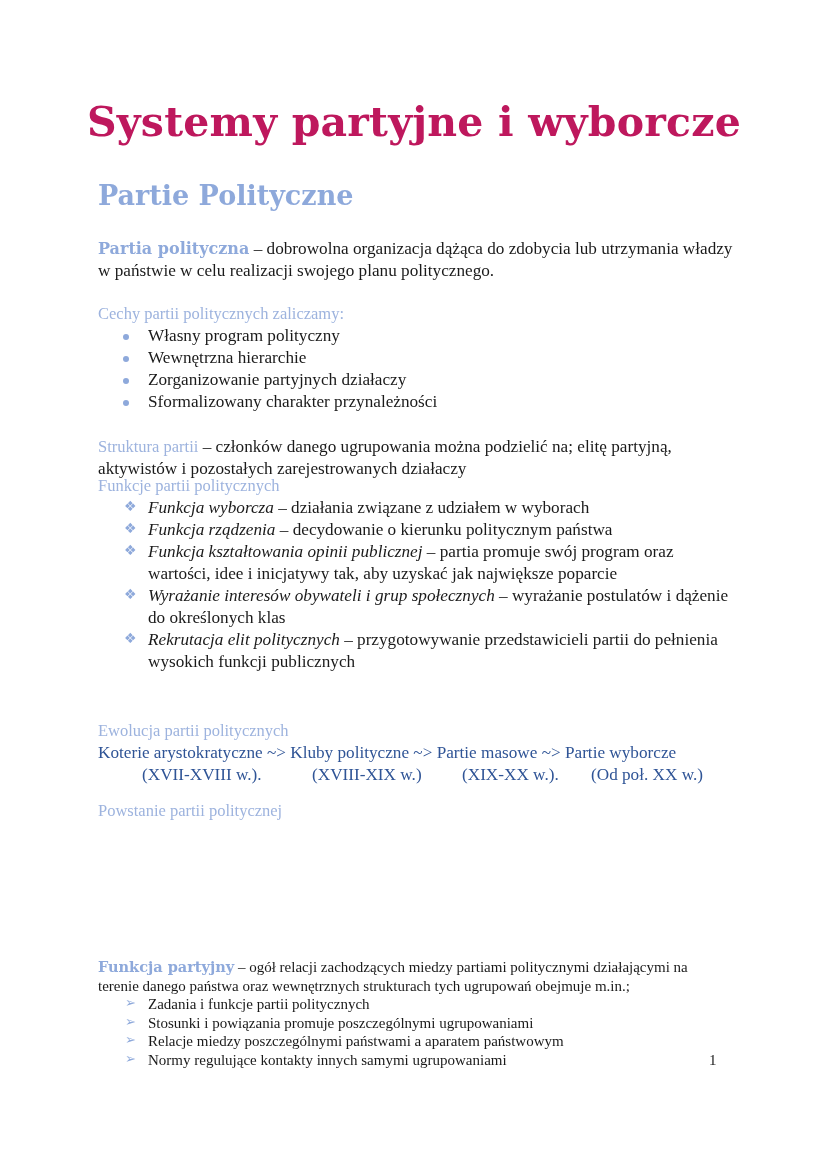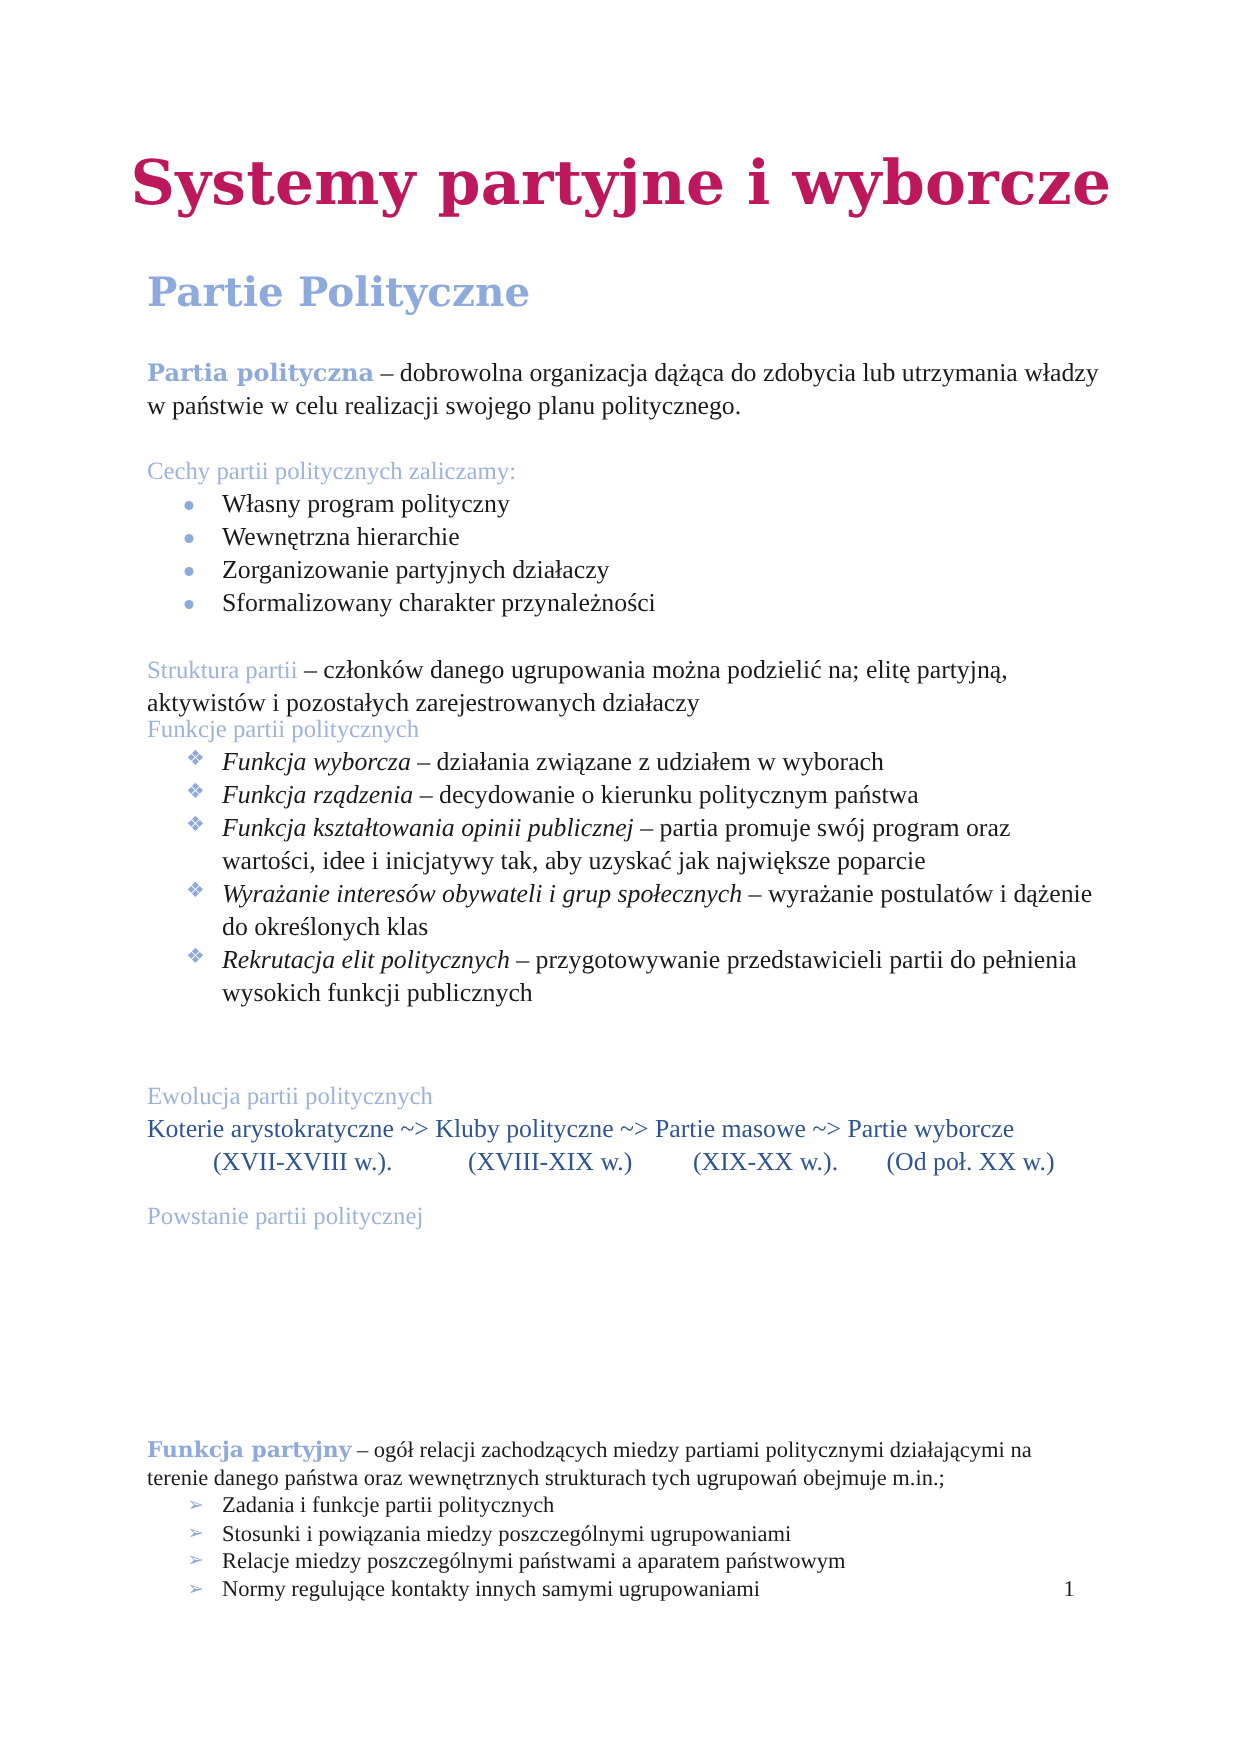--- a/index.html
+++ b/index.html
@@ -78,20 +78,20 @@
     <div class="sub">Powstanie partii politycznej</div>
   </div>
 
 
   <div class="block small" style="top:958px; width:630px;">
     <div>
       <span class="kw" style="font-size:14.5px;">Funkcja partyjny</span><span> – ogół relacji zachodzących miedzy partiami politycznymi działającymi na terenie danego państwa oraz wewnętrznych strukturach tych ugrupowań obejmuje m.in.;</span>
     </div>
     <ul>
       <li><span class="arrow">➢</span><span>Zadania i funkcje partii politycznych</span></li>
-      <li><span class="arrow">➢</span><span>Stosunki i powiązania miedzy poszczególnymi ugrupowaniami</span></li>
+      <li><span class="arrow">➢</span><span>Stosunki i powiązania promuje poszczególnymi ugrupowaniami</span></li>
       <li><span class="arrow">➢</span><span>Relacje miedzy poszczególnymi państwami a aparatem państwowym</span></li>
       <li><span class="arrow">➢</span><span>Normy regulujące kontakty innych samymi ugrupowaniami</span></li>
     </ul>
   </div>
 
   <div class="pagenum">1</div>
 </div>
 
 </body></html>

